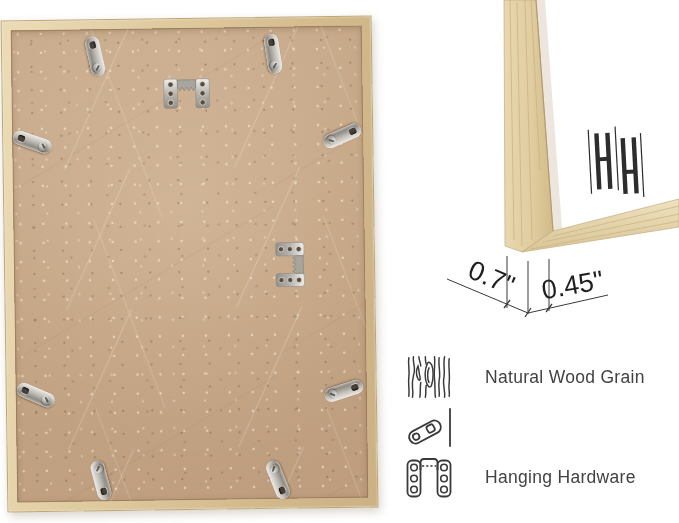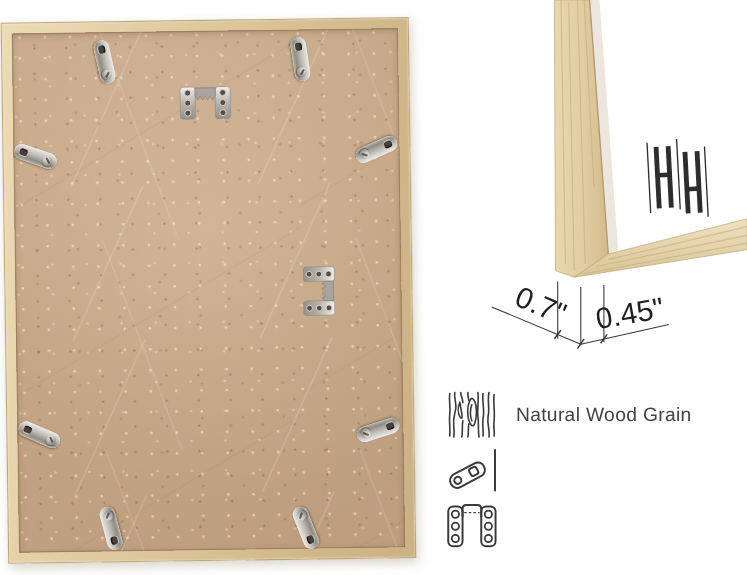--- a/index.html
+++ b/index.html
@@ -61,21 +61,21 @@
   }
   .hanger{position:absolute;}
 
   
   .closeup{position:absolute;left:430px;top:0;width:249px;height:340px;}
 
   
   .feature-row{position:absolute;left:403px;height:48px;display:flex;align-items:center;}
   .feature-icon{width:52px;display:flex;justify-content:center;align-items:center;}
   .feature-label{
-    margin-left:14px;font-size:17.5px;color:#424242;letter-spacing:.3px;white-space:nowrap;
+    margin-left:30px;font-size:17.5px;color:#424242;letter-spacing:.3px;white-space:nowrap;
   }
 </style>
 </head>
 <body>
 
 <svg width="0" height="0" style="position:absolute" aria-hidden="true">
   <defs>
     <linearGradient id="metalGrad" x1="0" y1="0" x2="0" y2="1">
       <stop offset="0" stop-color="#f0efec"></stop>
       <stop offset="0.5" stop-color="#b7b4ae"></stop>
@@ -270,13 +270,14 @@
       <g stroke-width="1.6">
         <circle cx="8" cy="12.5" r="3.3"></circle>
           <circle cx="8" cy="23.5" r="3.3"></circle>
           <circle cx="8" cy="34.5" r="3.3"></circle>
         <circle cx="38" cy="12.5" r="3.3"></circle>
           <circle cx="38" cy="23.5" r="3.3"></circle>
           <circle cx="38" cy="34.5" r="3.3"></circle>
       </g>
     </svg>
   </div>
+  <span class="feature-label">Hanging Hardware</span>
 </div>
 
 </body></html>

